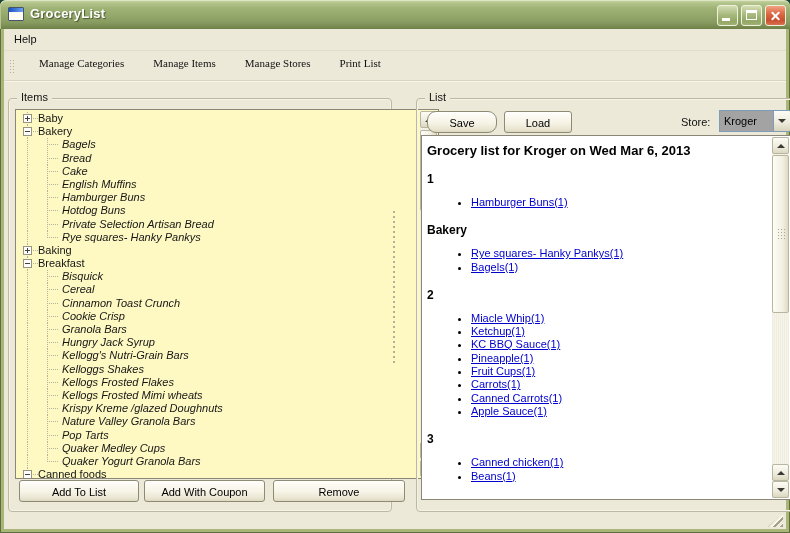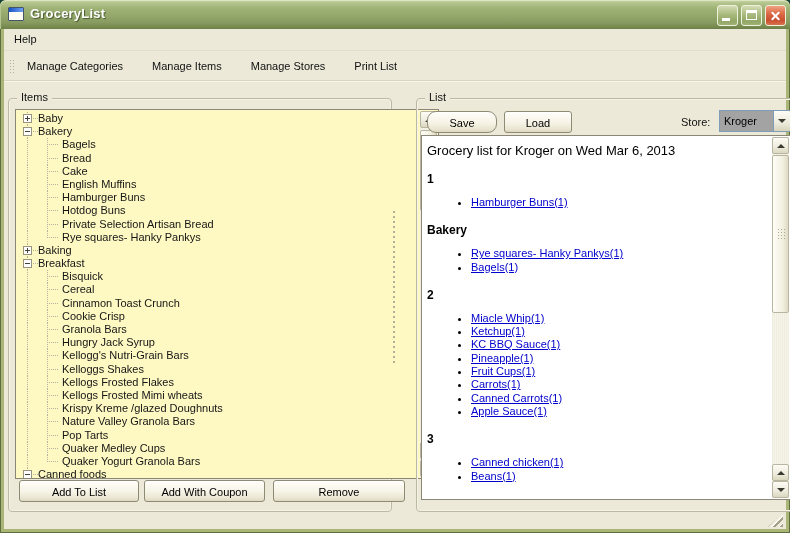--- a/index.html
+++ b/index.html
@@ -29,21 +29,21 @@
   .glyph-close::before{transform:rotate(45deg);} .glyph-close::after{transform:rotate(-45deg);}
 
   
   .content{position:absolute;left:4px;top:29px;right:4px;bottom:4px;background:var(--surface,#ece9d8);}
   .menubar{position:absolute;left:0;top:0;right:0;height:22px;border-bottom:1px solid #e2deca;}
   .menu-item{display:inline-block;padding:4px 9px 0 10px;font-size:11px;color:#111;}
   .toolbar{position:absolute;left:0;top:23px;right:0;height:29px;border-bottom:1px solid #d9d5bf;
     box-shadow:0 1px 0 #f8f6ec;}
   .tb-grip{position:absolute;left:5px;top:7px;width:5px;height:16px;
     background-image:radial-gradient(#b3b09a 34%,transparent 40%);background-size:3px 3px;}
-  .tb-buttons{position:absolute;left:14px;top:0;height:100%;display:flex;align-items:center;}
+  .tb-buttons{position:absolute;left:26px;top:0;height:100%;display:flex;align-items:flex-start;font-family:Liberation Serif, serif;}
   .tb-btn{padding:4px 8px;margin-right:11px;font-size:11px;color:#111;border:1px solid transparent;border-radius:2px;}
 
   
   .groupbox{position:absolute;border:1px solid #bcb9a2;border-radius:4px;box-shadow:inset 0 0 0 1px #f5f3e8;}
   .gb-label{position:absolute;top:-8px;left:8px;background:var(--surface,#ece9d8);padding:0 4px;font-size:11px;color:#111;}
   .gb-items{left:4px;top:69px;width:384px;height:414px;}
   .gb-list{left:412px;top:69px;width:384px;height:414px;}
 
   
   .tree-box{position:absolute;left:6px;top:10px;width:424px;height:370px;background:#fef9c3;
@@ -55,21 +55,21 @@
   .tree-row.lvl0::after{content:"";position:absolute;left:14px;top:6px;width:7px;height:1px;
     background:repeating-linear-gradient(to right,#b5b2a2 0 1px,transparent 1px 2px);}
   .tree-row.lvl1::after{content:"";position:absolute;left:30px;top:0;bottom:0;width:12px;
     background:repeating-linear-gradient(to bottom,#b5b2a2 0 1px,transparent 1px 2px) 0 0/1px 100% no-repeat,
                repeating-linear-gradient(to right,#b5b2a2 0 1px,transparent 1px 2px) 0 6px/12px 1px no-repeat;}
   .tree-row.lvl1.last::after{background-size:1px 7px,12px 1px;}
   .expander{position:absolute;left:6px;top:2px;width:9px;height:9px;background:#fff;border:1px solid #989480;z-index:2;}
   .expander::before{content:"";position:absolute;left:1px;right:1px;top:3px;height:1px;background:#43433a;}
   .expander.plus::after{content:"";position:absolute;top:1px;bottom:1px;left:3px;width:1px;background:#43433a;}
   .tlabel{position:relative;z-index:1;}
-  .lvl0 .tlabel{margin-left:21px;} .lvl1 .tlabel{margin-left:45px;}
+  .lvl0 .tlabel{margin-left:21px;} .lvl1 .tlabel{margin-left:45px;font-style:italic;}
 
   
   .sb{position:absolute;top:1px;bottom:1px;right:1px;width:17px;
     background:repeating-linear-gradient(90deg,#efece0 0 1px,#f7f5ea 1px 2px);}
   .sb-btn{position:absolute;left:0;width:17px;height:17px;border:1px solid #b8b5a1;border-radius:2px;
     background:linear-gradient(180deg,#fdfcf5,#edebdc 60%,#dbd7bf);}
   .sb-thumb{position:absolute;left:0;width:17px;border:1px solid #b8b5a1;border-radius:2px;
     background:linear-gradient(90deg,#fefdf8,#f2f0e0 65%,#ded9c3);}
   .thumb-grip{position:absolute;left:4px;top:50%;margin-top:-6px;width:8px;height:12px;
     background-image:radial-gradient(#aba893 35%,transparent 42%);background-size:3px 3px;}
@@ -92,21 +92,21 @@
   .store-label{position:absolute;left:264px;top:17px;font-size:11px;color:#111;}
   .combo{position:absolute;left:302px;top:11px;width:72px;height:22px;background:#a3a3a3;border:1px solid #7f9db9;}
   .combo-value{position:absolute;left:4px;top:4px;font-size:11px;color:#000;}
   .combo-btn{position:absolute;right:0;top:0;bottom:0;width:17px;border-left:1px solid #7f9db9;border-radius:0 1px 1px 0;
     background:linear-gradient(180deg,#fdfcf5,#edebdc 60%,#d8d4bc);}
 
   
   .doc-box{position:absolute;left:4px;top:36px;width:370px;height:365px;background:#fff;
     border:1px solid #8a8778;overflow:hidden;}
   .doc{position:absolute;left:1px;top:0;right:19px;bottom:0;overflow:hidden;padding:0 4px 0 4px;color:#000;}
-  .doc-title{font-size:13px;font-weight:normal;margin:7px 0 0 0;}
+  .doc-title{font-size:13px;font-weight:bold;margin:7px 0 0 0;}
   .doc-h{font-size:12px;font-weight:bold;margin:14px 0 0 0;}
   .doc-ul{margin:10px 0 0 0;padding:0 0 0 44px;}
   .doc-ul li{font-size:11px;line-height:13.3px;list-style:disc;color:#000;}
   .doc-ul a{color:var(--link,#0000cc);text-decoration:underline;}
 
   
   .splitter{position:absolute;left:389px;top:182px;width:2px;height:153px;
     background:repeating-linear-gradient(to bottom,#b3b09a 0 2px,transparent 2px 5px);}
   .resize-grip{position:absolute;right:3px;bottom:2px;width:15px;height:14px;
     background:repeating-linear-gradient(135deg,transparent 0 2px,#fcfbf4 2px 3px,#a5a28e 3px 5px);

